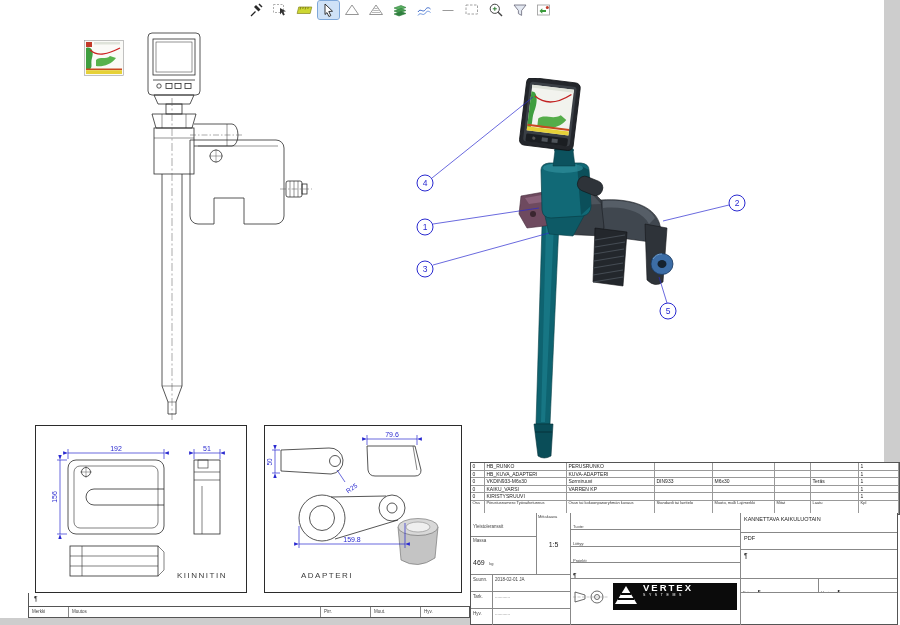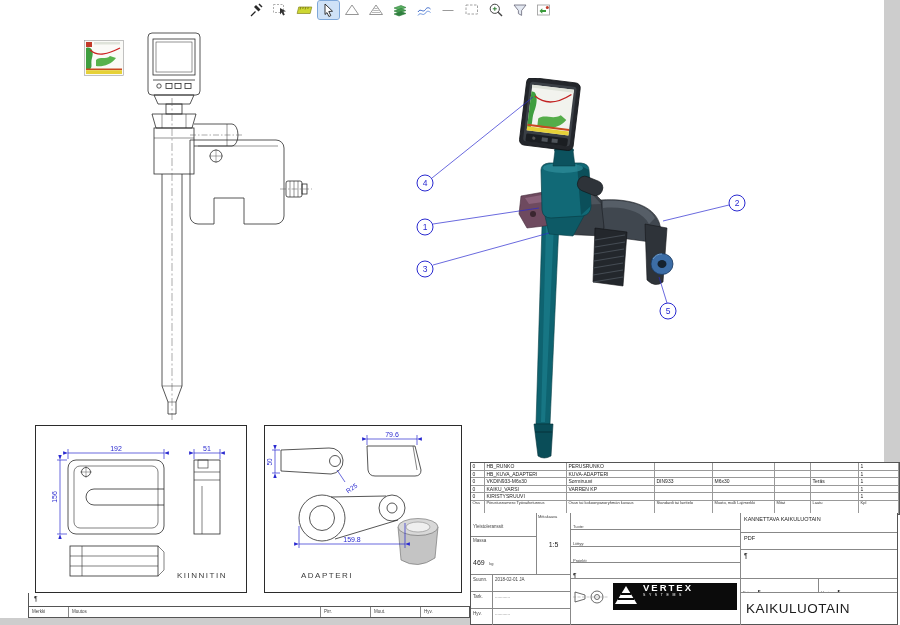--- a/index.html
+++ b/index.html
@@ -503,21 +503,20 @@
       <div class="cell b-b" style="left:0;top:66px;width:156px;height:14px;">
         <span class="cell b-r" style="left:0;top:0;width:78px;height:14px;padding:1px 2px;">
           <span class="lb4">Erä</span>
           <span style="font-size:5.5px;margin-left:4px;">¶</span>
         </span>
         <span class="cell" style="left:78px;top:0;width:78px;height:14px;padding:1px 2px;">
           <span class="lb4">Uusi</span>
           <span style="font-size:5.5px;margin-left:4px;">¶</span>
         </span>
       </div>
-      <div class="cell bigtitle" style="left:0;top:80px;width:156px;height:32px;">KAIKULUOTAIN</div>
     </div>
   </div>
 
   <div class="abs" style="left:28px;top:593px;width:1px;height:13px;background:#555;"></div>
   <div class="abs" style="left:34px;top:595px;font-size:7px;">¶</div>
   <div class="rev">
     <div>Merkki</div>
     <div>Muutos</div>
     <div>Pirr.</div>
     <div>Muut.</div>

